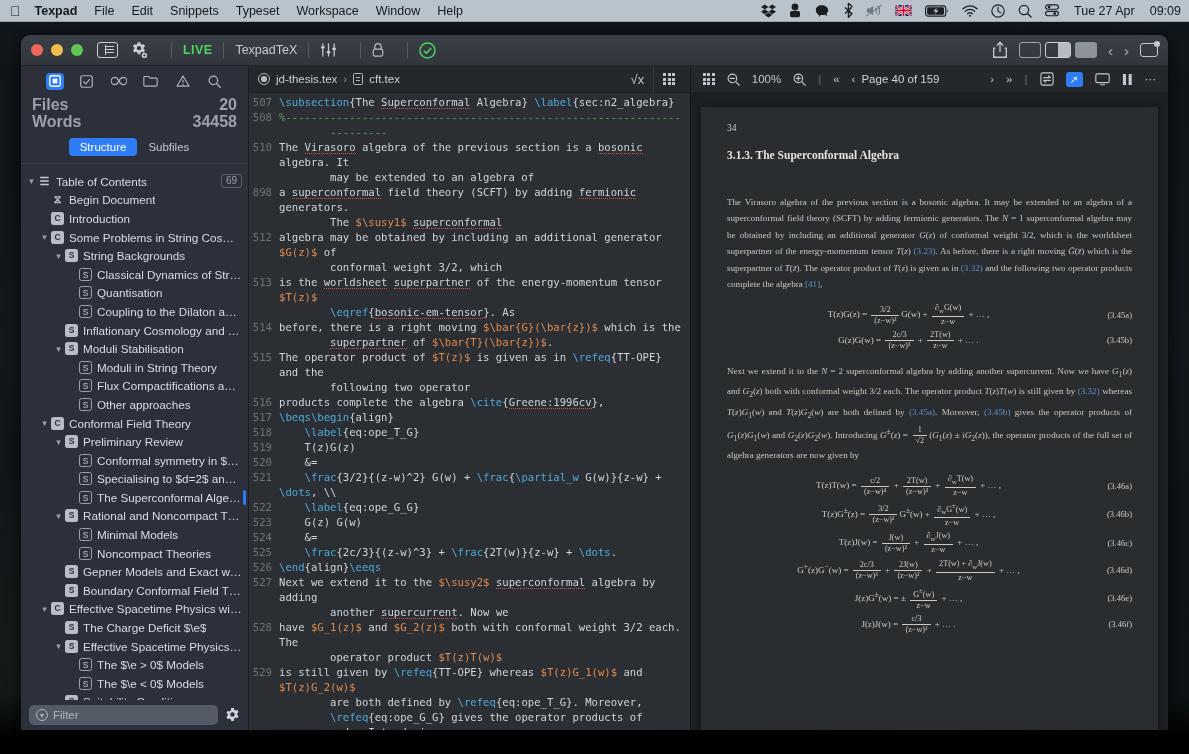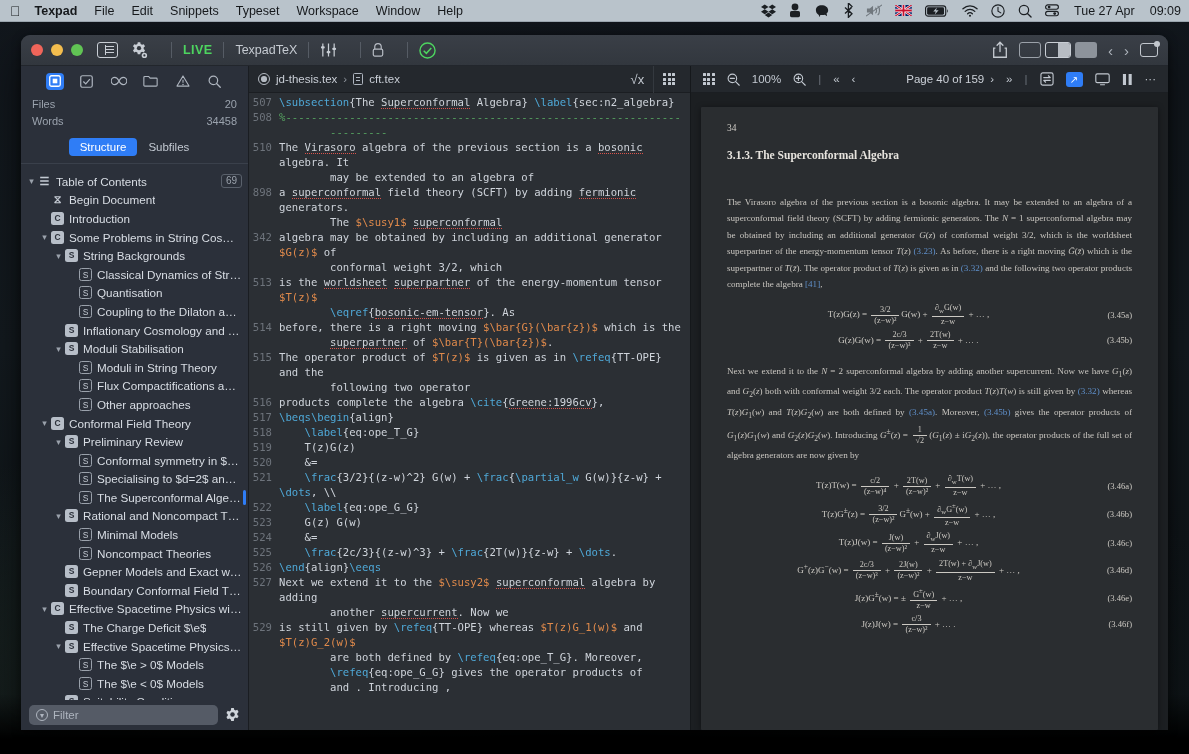--- a/index.html
+++ b/index.html
@@ -108,21 +108,21 @@
   }
   .side-icons {
     height: 27px; display: flex; align-items: center; justify-content: center;
     gap: 14px; padding-top: 3px;
   }
   .sicon { color: #aeb5bf; display: inline-flex; align-items:center; justify-content:center;
            width: 18px; height: 17px; }
   .sicon.active {
     background: #2f7df6; border-radius: 4px; color: #fff;
   }
-  .stats { padding: 3px 11px 4px 11px; font-size: 11px; color: #9aa2ad; }
+  .stats { padding: 3px 11px 4px 11px; font-size: 16px; color: #9aa2ad; font-weight: bold; }
   .stat-row { display: flex; justify-content: space-between; line-height: 17px; }
   .seg-tabs { display:flex; justify-content:center; gap:0; padding: 4px 0 7px 0; }
   .seg {
     font-size: 11.5px; padding: 3px 11px; border-radius: 4px; color: #c3c9d2;
   }
   .seg.on { background: #2f7df6; color: #fff; }
   .toc-divider { height:1px; background:#3a404b; margin: 0 0 4px 0; }
 
   .toc { flex: 1; overflow: hidden; padding-top: 4px; }
   .toc-row {
@@ -203,21 +203,21 @@
   .pdf-pane { width: 478px; flex: 0 0 478px; display: flex; flex-direction: column;
               background: #1f2225; border-left: 1px solid #15181b; }
   .pdf-tools {
     height: 27px; flex: 0 0 27px; background: #24282d; display: flex; align-items: center;
     padding: 0 6px; font-size: 11.5px; color: #c9ced6; border-bottom: 1px solid #1b1e22;
     gap: 0;
   }
   .pt { padding: 12px 6px; display: flex; align-items: center; height: 27px; color: #c2c8d0; }
   .blue-sq { width: 17px; height: 15px; background: #2f7df6; border-radius: 3px;
              display:flex; align-items:center; justify-content:center; color:#fff; font-size:10px; }
-  .pdf-page-label { flex: 1; text-align: right; color: #cdd2d9; }
+  .pdf-page-label { flex: 1; text-align: left; color: #cdd2d9; }
   .grid-ic { display: grid; grid-template-columns: repeat(3,3px); grid-template-rows: repeat(3,3px);
              gap: 1.4px; }
   .grid-ic i { background: #c2c8d0; width: 3px; height: 3px; border-radius: .5px; }
 
   .pdf-scroll { flex: 1; overflow: hidden; background: #1c1f22; padding: 14px 10px 0 10px; }
   .pdf-page {
     background: #2a2d30; height: 100%; border-radius: 1px;
     padding: 16px 26px; color: #d6d3cd;
     font-family: "Liberation Serif", serif;
     box-shadow: 0 1px 6px rgba(0,0,0,.45);
@@ -663,21 +663,21 @@
               <span class="lnum">510</span>
               <span class="ctext">The <span class="sp">Virasoro</span> algebra of the previous section is a <span class="sp">bosonic</span> algebra. It
         may be extended to an algebra of</span>
             </div>
             <div class="cline">
               <span class="lnum">898</span>
               <span class="ctext">a <span class="sp">superconformal</span> field theory (SCFT) by adding <span class="sp">fermionic</span> generators.
         The <span class="mth">$\susy1$</span> <span class="sp">superconformal</span></span>
             </div>
             <div class="cline">
-              <span class="lnum">342</span>
+              <span class="lnum">512</span>
               <span class="ctext">algebra may be obtained by including an additional generator <span class="mth">$G(z)$</span> of
         conformal weight 3/2, which</span>
             </div>
             <div class="cline">
               <span class="lnum">513</span>
               <span class="ctext">is the <span class="sp">worldsheet</span> <span class="sp">superpartner</span> of the energy-momentum tensor <span class="mth">$T(z)$</span>
         <span class="cmd">\eqref</span>{<span class="sp">bosonic-em-tensor</span>}. As</span>
             </div>
             <div class="cline">
               <span class="lnum">514</span>
@@ -730,20 +730,25 @@
               <span class="ctext">    <span class="cmd">\frac</span>{2c/3}{(z-w)^3} + <span class="cmd">\frac</span>{2T(w)}{z-w} + <span class="cmd">\dots</span>.</span>
             </div>
             <div class="cline">
               <span class="lnum">526</span>
               <span class="ctext"><span class="cmd">\end</span>{align}<span class="cmd">\eeqs</span></span>
             </div>
             <div class="cline">
               <span class="lnum">527</span>
               <span class="ctext">Next we extend it to the <span class="mth">$\susy2$</span> <span class="sp">superconformal</span> algebra by adding
         another <span class="sp">supercurrent</span>. Now we</span>
+            </div>
+            <div class="cline">
+              <span class="lnum">528</span>
+              <span class="ctext">have <span class="mth">$G_1(z)$</span> and <span class="mth">$G_2(z)$</span> both with conformal weight 3/2 each. The
+        operator product <span class="mth">$T(z)T(w)$</span></span>
             </div>
             <div class="cline">
               <span class="lnum">529</span>
               <span class="ctext">is still given by <span class="cmd">\refeq</span>{TT-OPE} whereas <span class="mth">$T(z)G_1(w)$</span> and <span class="mth">$T(z)G_2(w)$</span>
         are both defined by <span class="cmd">\refeq</span>{eq:ope_T_G}. Moreover,
         <span class="cmd">\refeq</span>{eq:ope_G_G} gives the operator products of 
         and . Introducing ,</span>
             </div>
           </div>
       </div>

